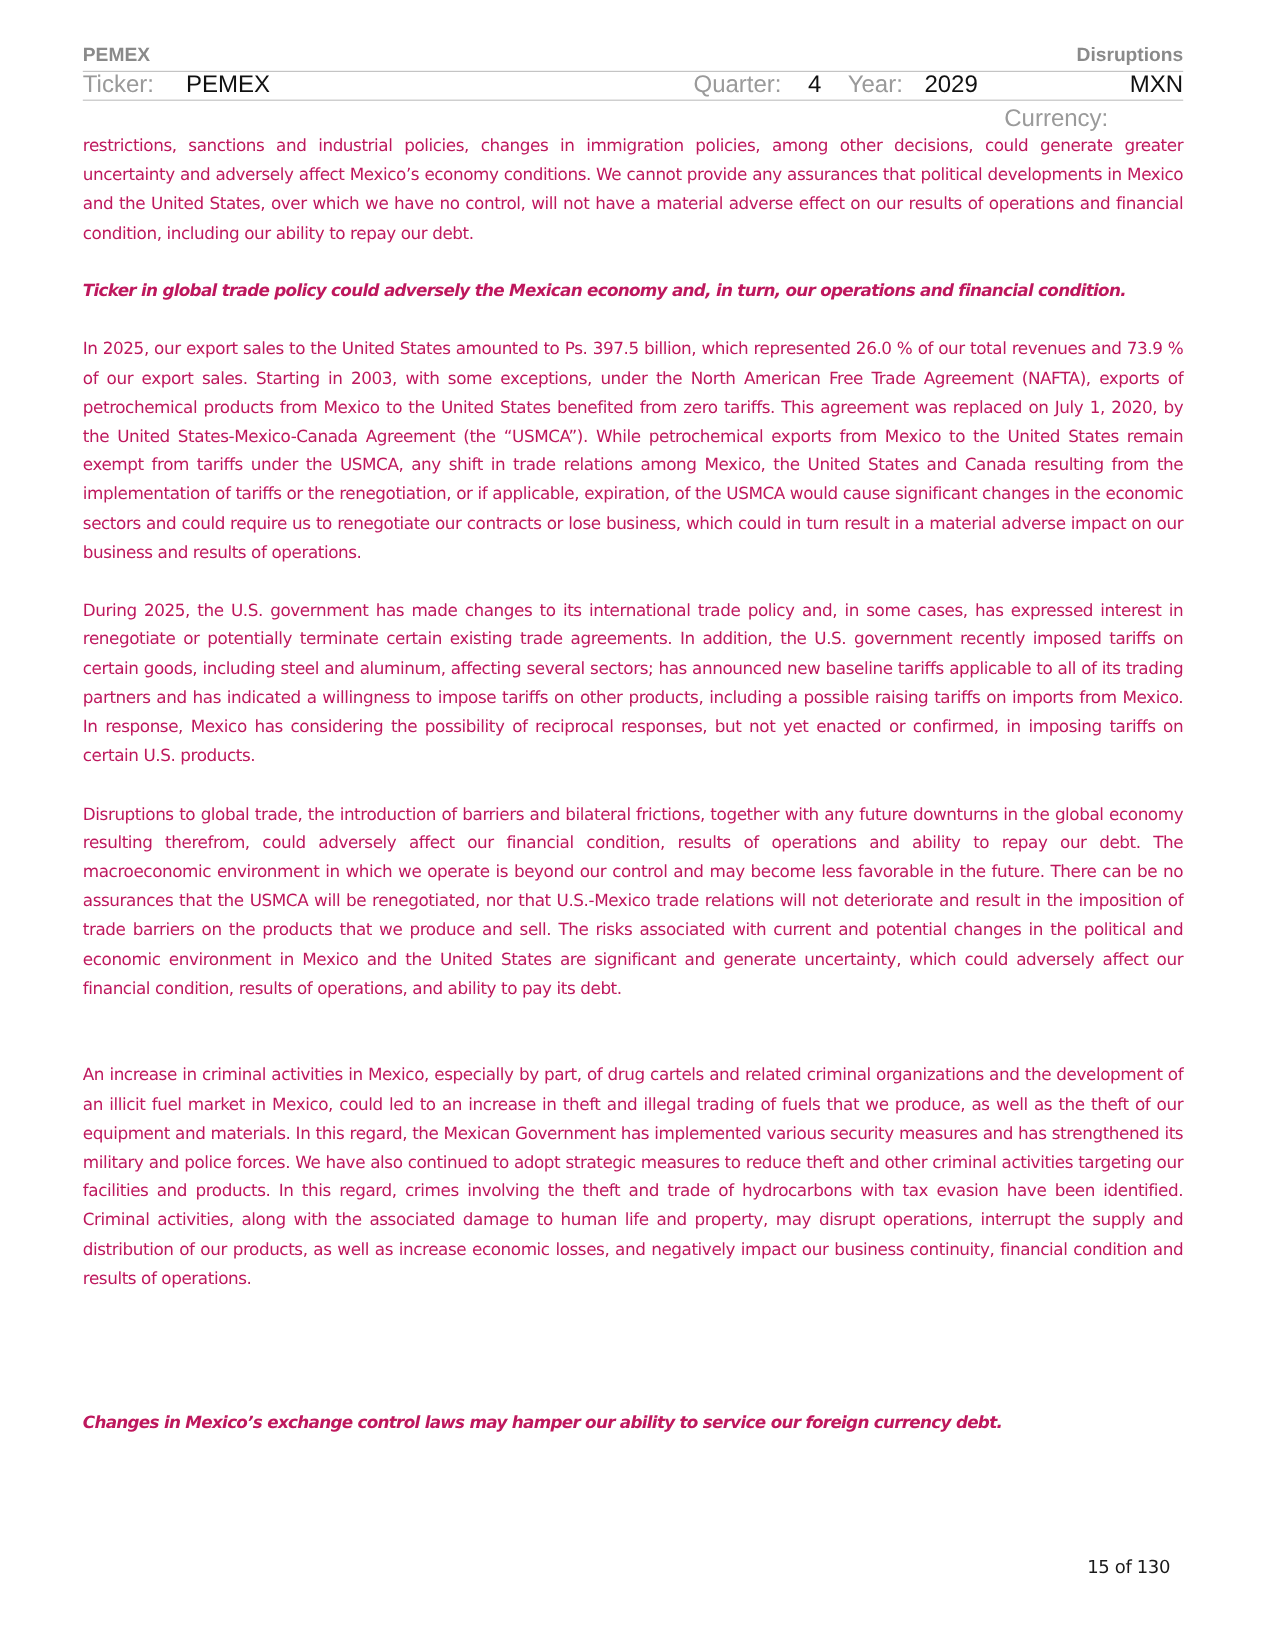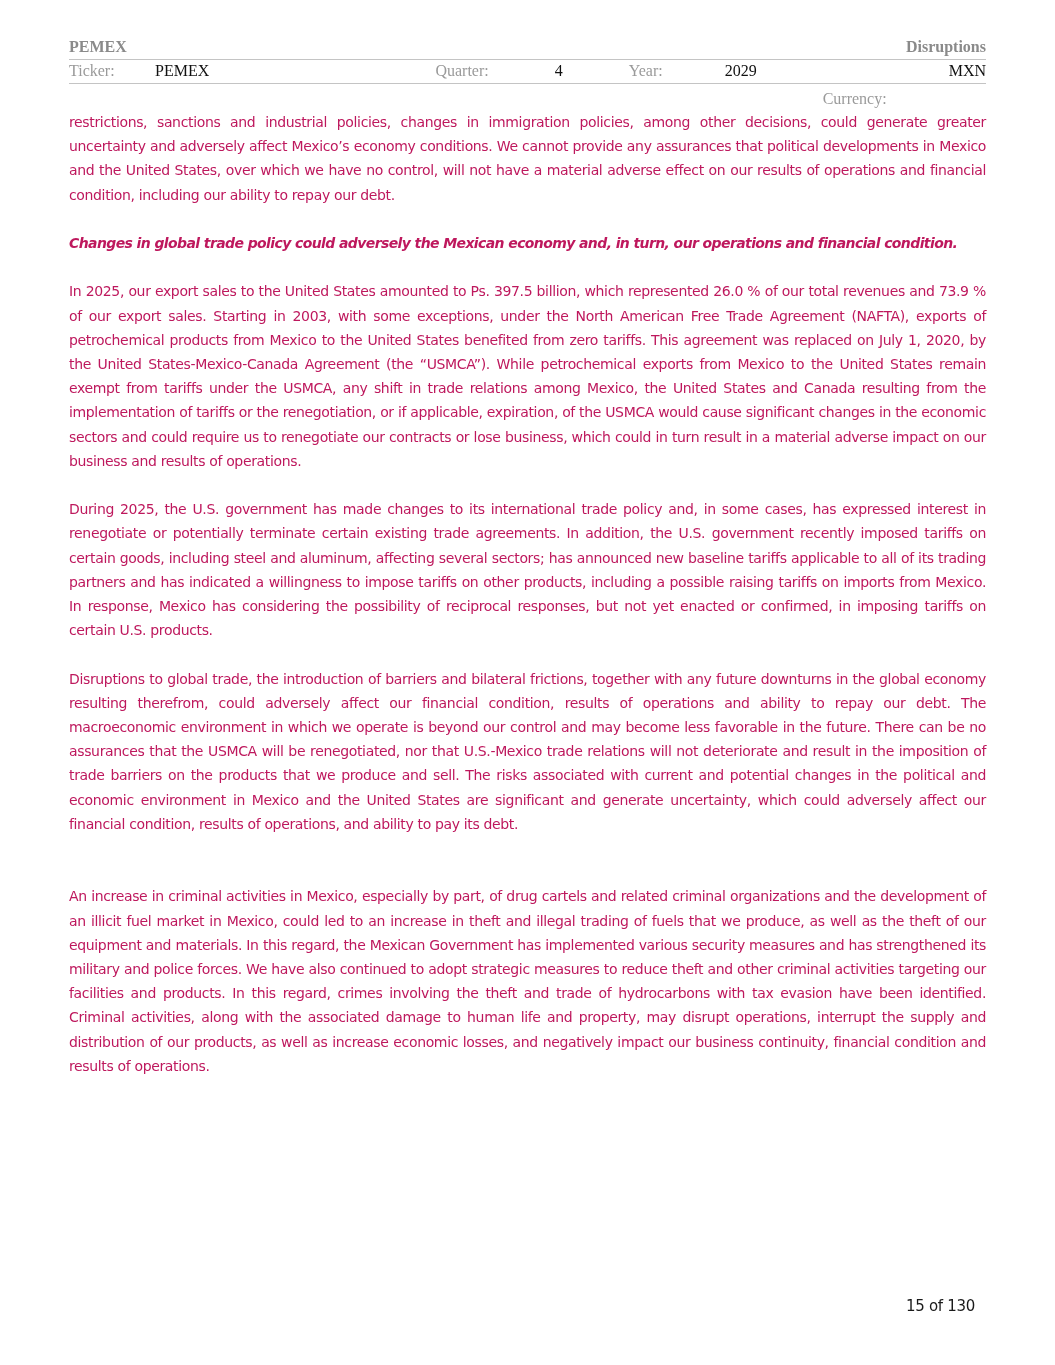--- a/index.html
+++ b/index.html
@@ -1,23 +1,23 @@
 <!DOCTYPE html>
 <html><head>
   <meta charset="utf-8">
   <style>
     html, body { margin: 0; padding: 0; background: #ffffff; }
     body { width: 1055px; height: 1365px; position: relative; overflow: hidden; }
-    .header { position: absolute; left: 69px; top: 36px; width: 917px; font-family: Liberation Serif, serif; }
+    .header { position: absolute; left: 69px; top: 36px; width: 917px; font-family: Liberation Sans, sans-serif; }
     .hdr-top { display: flex; justify-content: space-between; height: 23px; font-size: 16px; font-weight: bold; color: #8a8a8a; line-height: 22px; border-bottom: 1.5px solid #c4c4c4; }
-    .hdr-bot { display: flex; height: 23px; font-size: 16px; line-height: 22px; border-bottom: 1.5px solid #c4c4c4; }
+    .hdr-bot { display: flex; height: 23px; font-size: 20px; line-height: 22px; border-bottom: 1.5px solid #c4c4c4; }
     .hdr-bot .lbl { color: #9a9a9a; }
     .hdr-bot .val { color: #111; }
     .hdr-left { display: flex; }
-    .hdr-right { display: flex; margin-left: auto; gap: 44px; }
+    .hdr-right { display: flex; margin-left: auto; }
     .ticker-lbl { width: 86px; }
     .q-lbl { margin-right: 22px; }
     .q-val { margin-right: 22px; }
     .y-lbl { margin-right: 18px; text-align: right; }
     .y-val { margin-right: 22px; }
     .c-lbl { margin-right: 18px; margin-top: 28px; }
 
     .content { position: absolute; left: 69px; top: 110px; width: 917px; font-family: "DejaVu Sans", sans-serif; font-size: 14px; line-height: 24.2px; color: #be185d; letter-spacing: -0.35px; }
     .content p { margin: 0; text-align: justify; }
     .gap { height: 24.2px; }
@@ -45,27 +45,28 @@
       <span class="val y-val">2029</span>
       <span class="lbl c-lbl">Currency:</span>
       <span class="val">MXN</span>
     </div>
   </div>
 </div>
 
 <div class="content">
   <p>restrictions, sanctions and industrial policies, changes in immigration policies, among other decisions, could generate greater uncertainty and adversely affect Mexico’s economy conditions. We cannot provide any assurances that political developments in Mexico and the United States, over which we have no control, will not have a material adverse effect on our results of operations and financial condition, including our ability to repay our debt.</p>
   <div class="gap"></div>
-  <p class="heading">Changes in global trade policy could adversely the Mexican economy and, in turn, our operations and financial condition.</p>
+  <p class="heading">Ticker in global trade policy could adversely the Mexican economy and, in turn, our operations and financial condition.</p>
   <div class="gap"></div>
   <p>In 2025, our export sales to the United States amounted to Ps. 397.5 billion, which represented 26.0 % of our total revenues and 73.9 % of our export sales. Starting in 2003, with some exceptions, under the North American Free Trade Agreement (NAFTA), exports of petrochemical products from Mexico to the United States benefited from zero tariffs. This agreement was replaced on July 1, 2020, by the United States-Mexico-Canada Agreement (the “USMCA”). While petrochemical exports from Mexico to the United States remain exempt from tariffs under the USMCA, any shift in trade relations among Mexico, the United States and Canada resulting from the implementation of tariffs or the renegotiation, or if applicable, expiration, of the USMCA would cause significant changes in the economic sectors and could require us to renegotiate our contracts or lose business, which could in turn result in a material adverse impact on our business and results of operations.</p>
   <div class="gap"></div>
   <p>During 2025, the U.S. government has made changes to its international trade policy and, in some cases, has expressed interest in renegotiate or potentially terminate certain existing trade agreements. In addition, the U.S. government recently imposed tariffs on certain goods, including steel and aluminum, affecting several sectors; has announced new baseline tariffs applicable to all of its trading partners and has indicated a willingness to impose tariffs on other products, including a possible raising tariffs on imports from Mexico. In response, Mexico has considering the possibility of reciprocal responses, but not yet enacted or confirmed, in imposing tariffs on certain U.S. products.</p>
   <div class="gap"></div>
   <p>Disruptions to global trade, the introduction of barriers and bilateral frictions, together with any future downturns in the global economy resulting therefrom, could adversely affect our financial condition, results of operations and ability to repay our debt. The macroeconomic environment in which we operate is beyond our control and may become less favorable in the future. There can be no assurances that the USMCA will be renegotiated, nor that U.S.-Mexico trade relations will not deteriorate and result in the imposition of trade barriers on the products that we produce and sell. The risks associated with current and potential changes in the political and economic environment in Mexico and the United States are significant and generate uncertainty, which could adversely affect our financial condition, results of operations, and ability to pay its debt.</p>
   <div class="gap"></div>
   <div class="gap"></div>
   <p>An increase in criminal activities in Mexico, especially by part, of drug cartels and related criminal organizations and the development of an illicit fuel market in Mexico, could led to an increase in theft and illegal trading of fuels that we produce, as well as the theft of our equipment and materials. In this regard, the Mexican Government has implemented various security measures and has strengthened its military and police forces. We have also continued to adopt strategic measures to reduce theft and other criminal activities targeting our facilities and products. In this regard, crimes involving the theft and trade of hydrocarbons with tax evasion have been identified. Criminal activities, along with the associated damage to human life and property, may disrupt operations, interrupt the supply and distribution of our products, as well as increase economic losses, and negatively impact our business continuity, financial condition and results of operations.</p>
   <div class="big-gap"></div>
+  <p class="heading">Changes in Mexico’s exchange control laws may hamper our ability to service our foreign currency debt.</p>
   <div class="gap"></div>
 </div>
 
 <div class="footer">15 of 130</div>
 
 </body></html>

